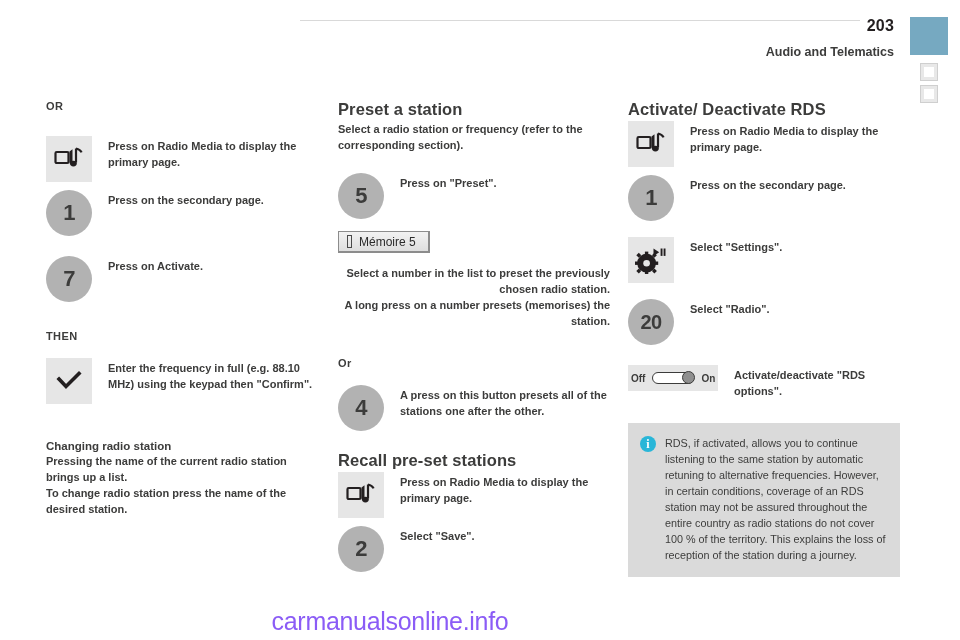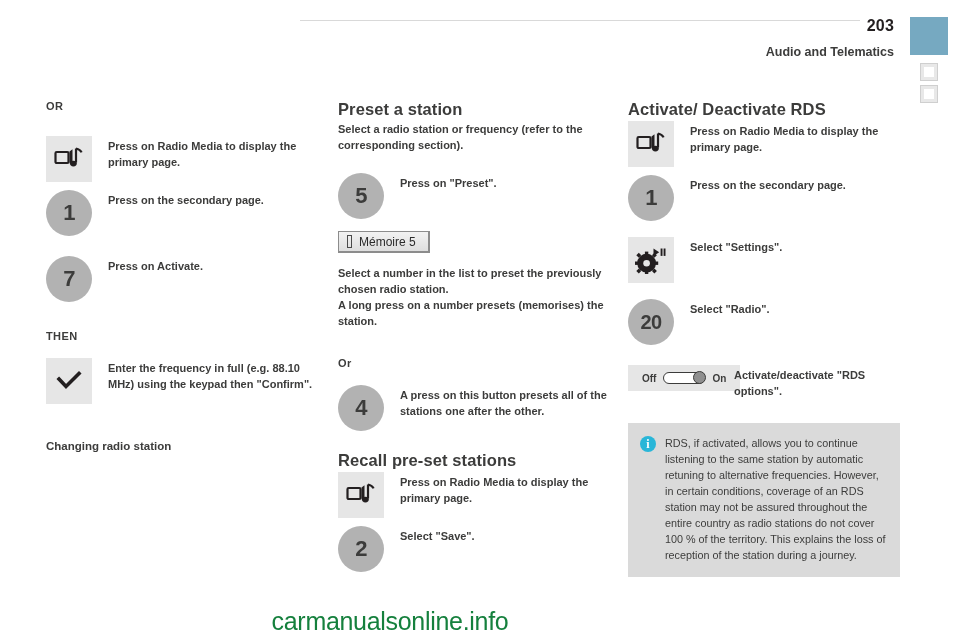--- a/index.html
+++ b/index.html
@@ -186,21 +186,21 @@
     margin-right: 7px;
     box-sizing: border-box;
   }
 
   
   .toggle-tile {
     display: inline-flex;
     align-items: center;
     gap: 7px;
     background: #e6e6e6;
-    padding: 6px 14px;
+    padding: 6px 3px;
     box-sizing: border-box;
     height: 26px;
   }
   .toggle-tile .tog-label {
     font-size: 10px;
     font-weight: bold;
     color: #3c3c3b;
   }
   .toggle-track {
     position: relative;
@@ -254,21 +254,21 @@
   }
 
   
   #watermark {
     position: absolute;
     left: 0;
     bottom: 4px;
     width: 780px;
     text-align: center;
     font-size: 25px;
-    color: #15803d;
+    color: #8b5cf6;
     letter-spacing: -0.3px;
     font-weight: normal;
   }
 
   .spacer-8  { height: 8px; }
   .spacer-12 { height: 12px; }
   .spacer-16 { height: 16px; }
   .spacer-20 { height: 20px; }
   .spacer-24 { height: 24px; }
   .spacer-28 { height: 28px; }
@@ -348,20 +348,22 @@
       <p class="body-text">Enter the frequency in full (e.g. 88.10 MHz) using the keypad then "Confirm".</p>
     </div>
   </div>
 
   <div class="spacer-20"></div>
 
 
   <div class="spacer-16"></div>
 
   <h3 class="sub-title">Changing radio station</h3>
+  <p class="body-text" style="white-space: pre-line;">Pressing the name of the current radio station brings up a list.
+To change radio station press the name of the desired station.</p>
 </div>
 
 <div class="column" id="col-mid">
 
   <h2 class="section-title">Preset a station</h2>
   <p class="body-text">Select a radio station or frequency (refer to the corresponding section).</p>
 
   <div class="spacer-20"></div>
 
   <div class="step-row">
@@ -375,21 +377,21 @@
 
   <div class="spacer-12"></div>
 
   <div class="ui-chip">
     <span class="chip-glyph"></span>
     <span>Mémoire 5</span>
   </div>
 
   <div class="spacer-12"></div>
 
-  <p class="body-text" style="white-space: pre-line;">Select a number in the list to preset the previously chosen radio station.
+  <p class="body-text" style="white-space: pre-line; text-align: right;">Select a number in the list to preset the previously chosen radio station.
 A long press on a number presets (memorises) the station.</p>
 
   <div class="spacer-28"></div>
 
   <div class="label-or">Or</div>
 
   <div class="spacer-16"></div>
 
   <div class="step-row">
     <div class="step-badge-slot">

